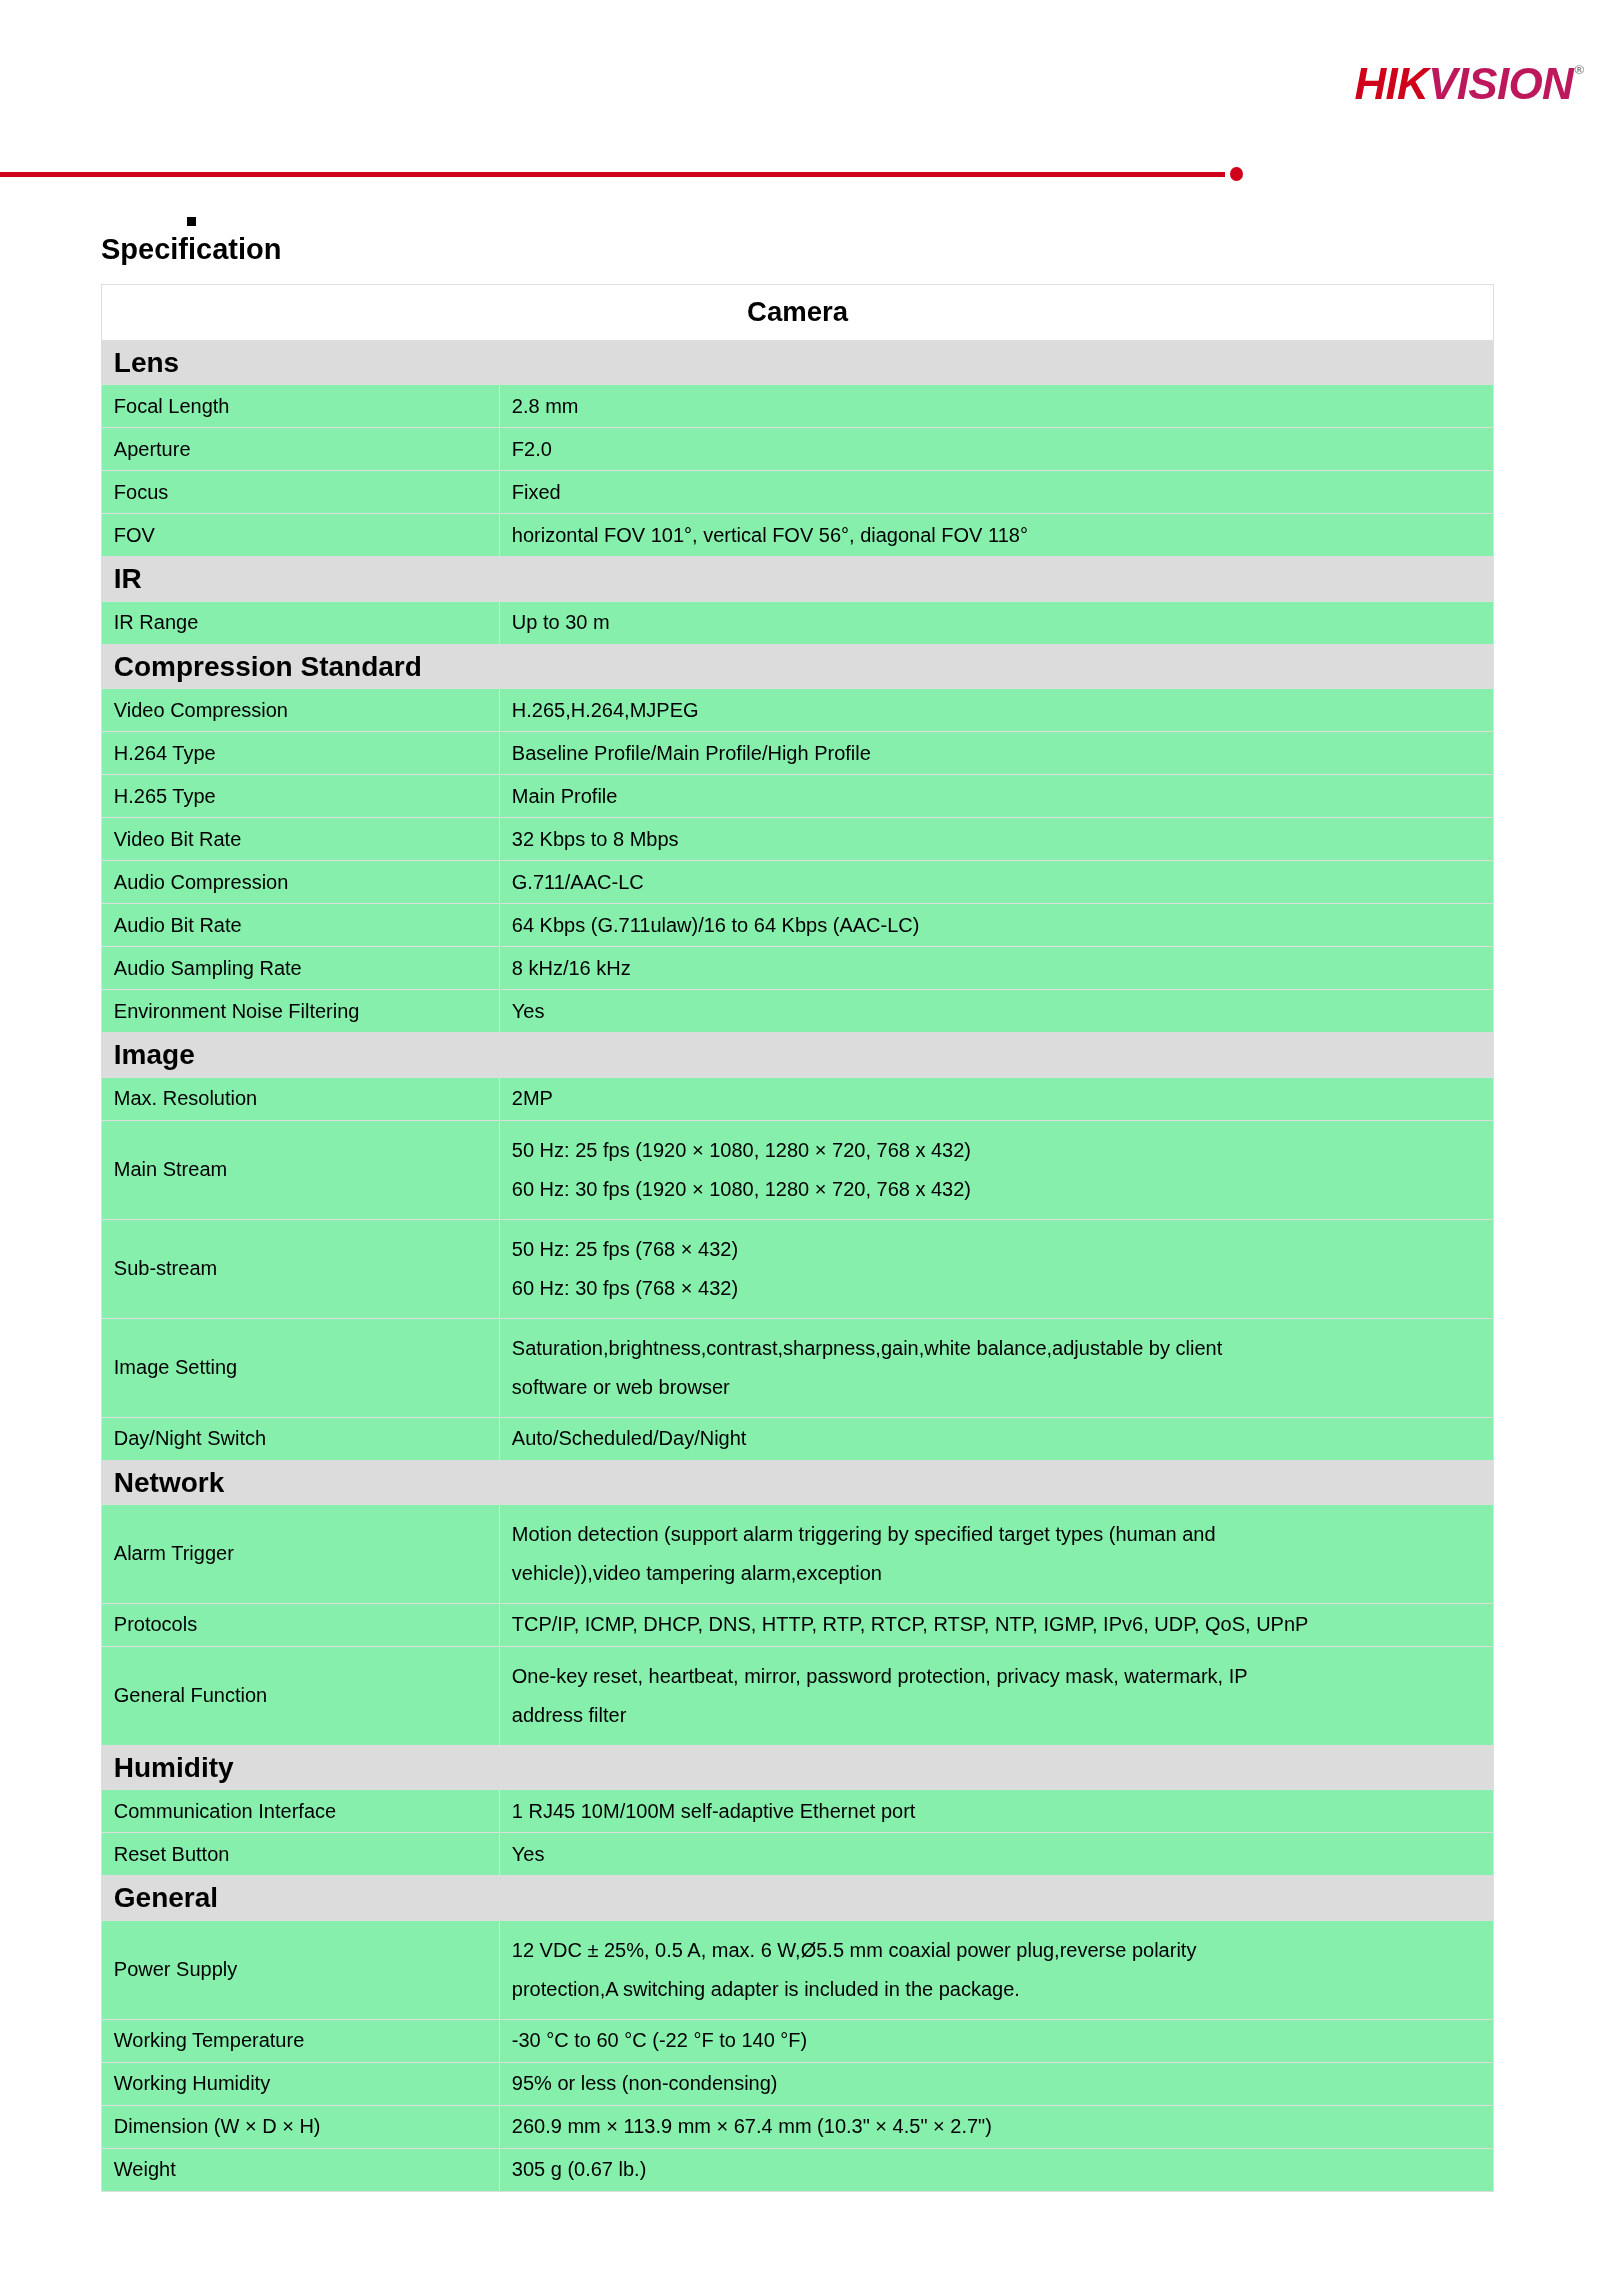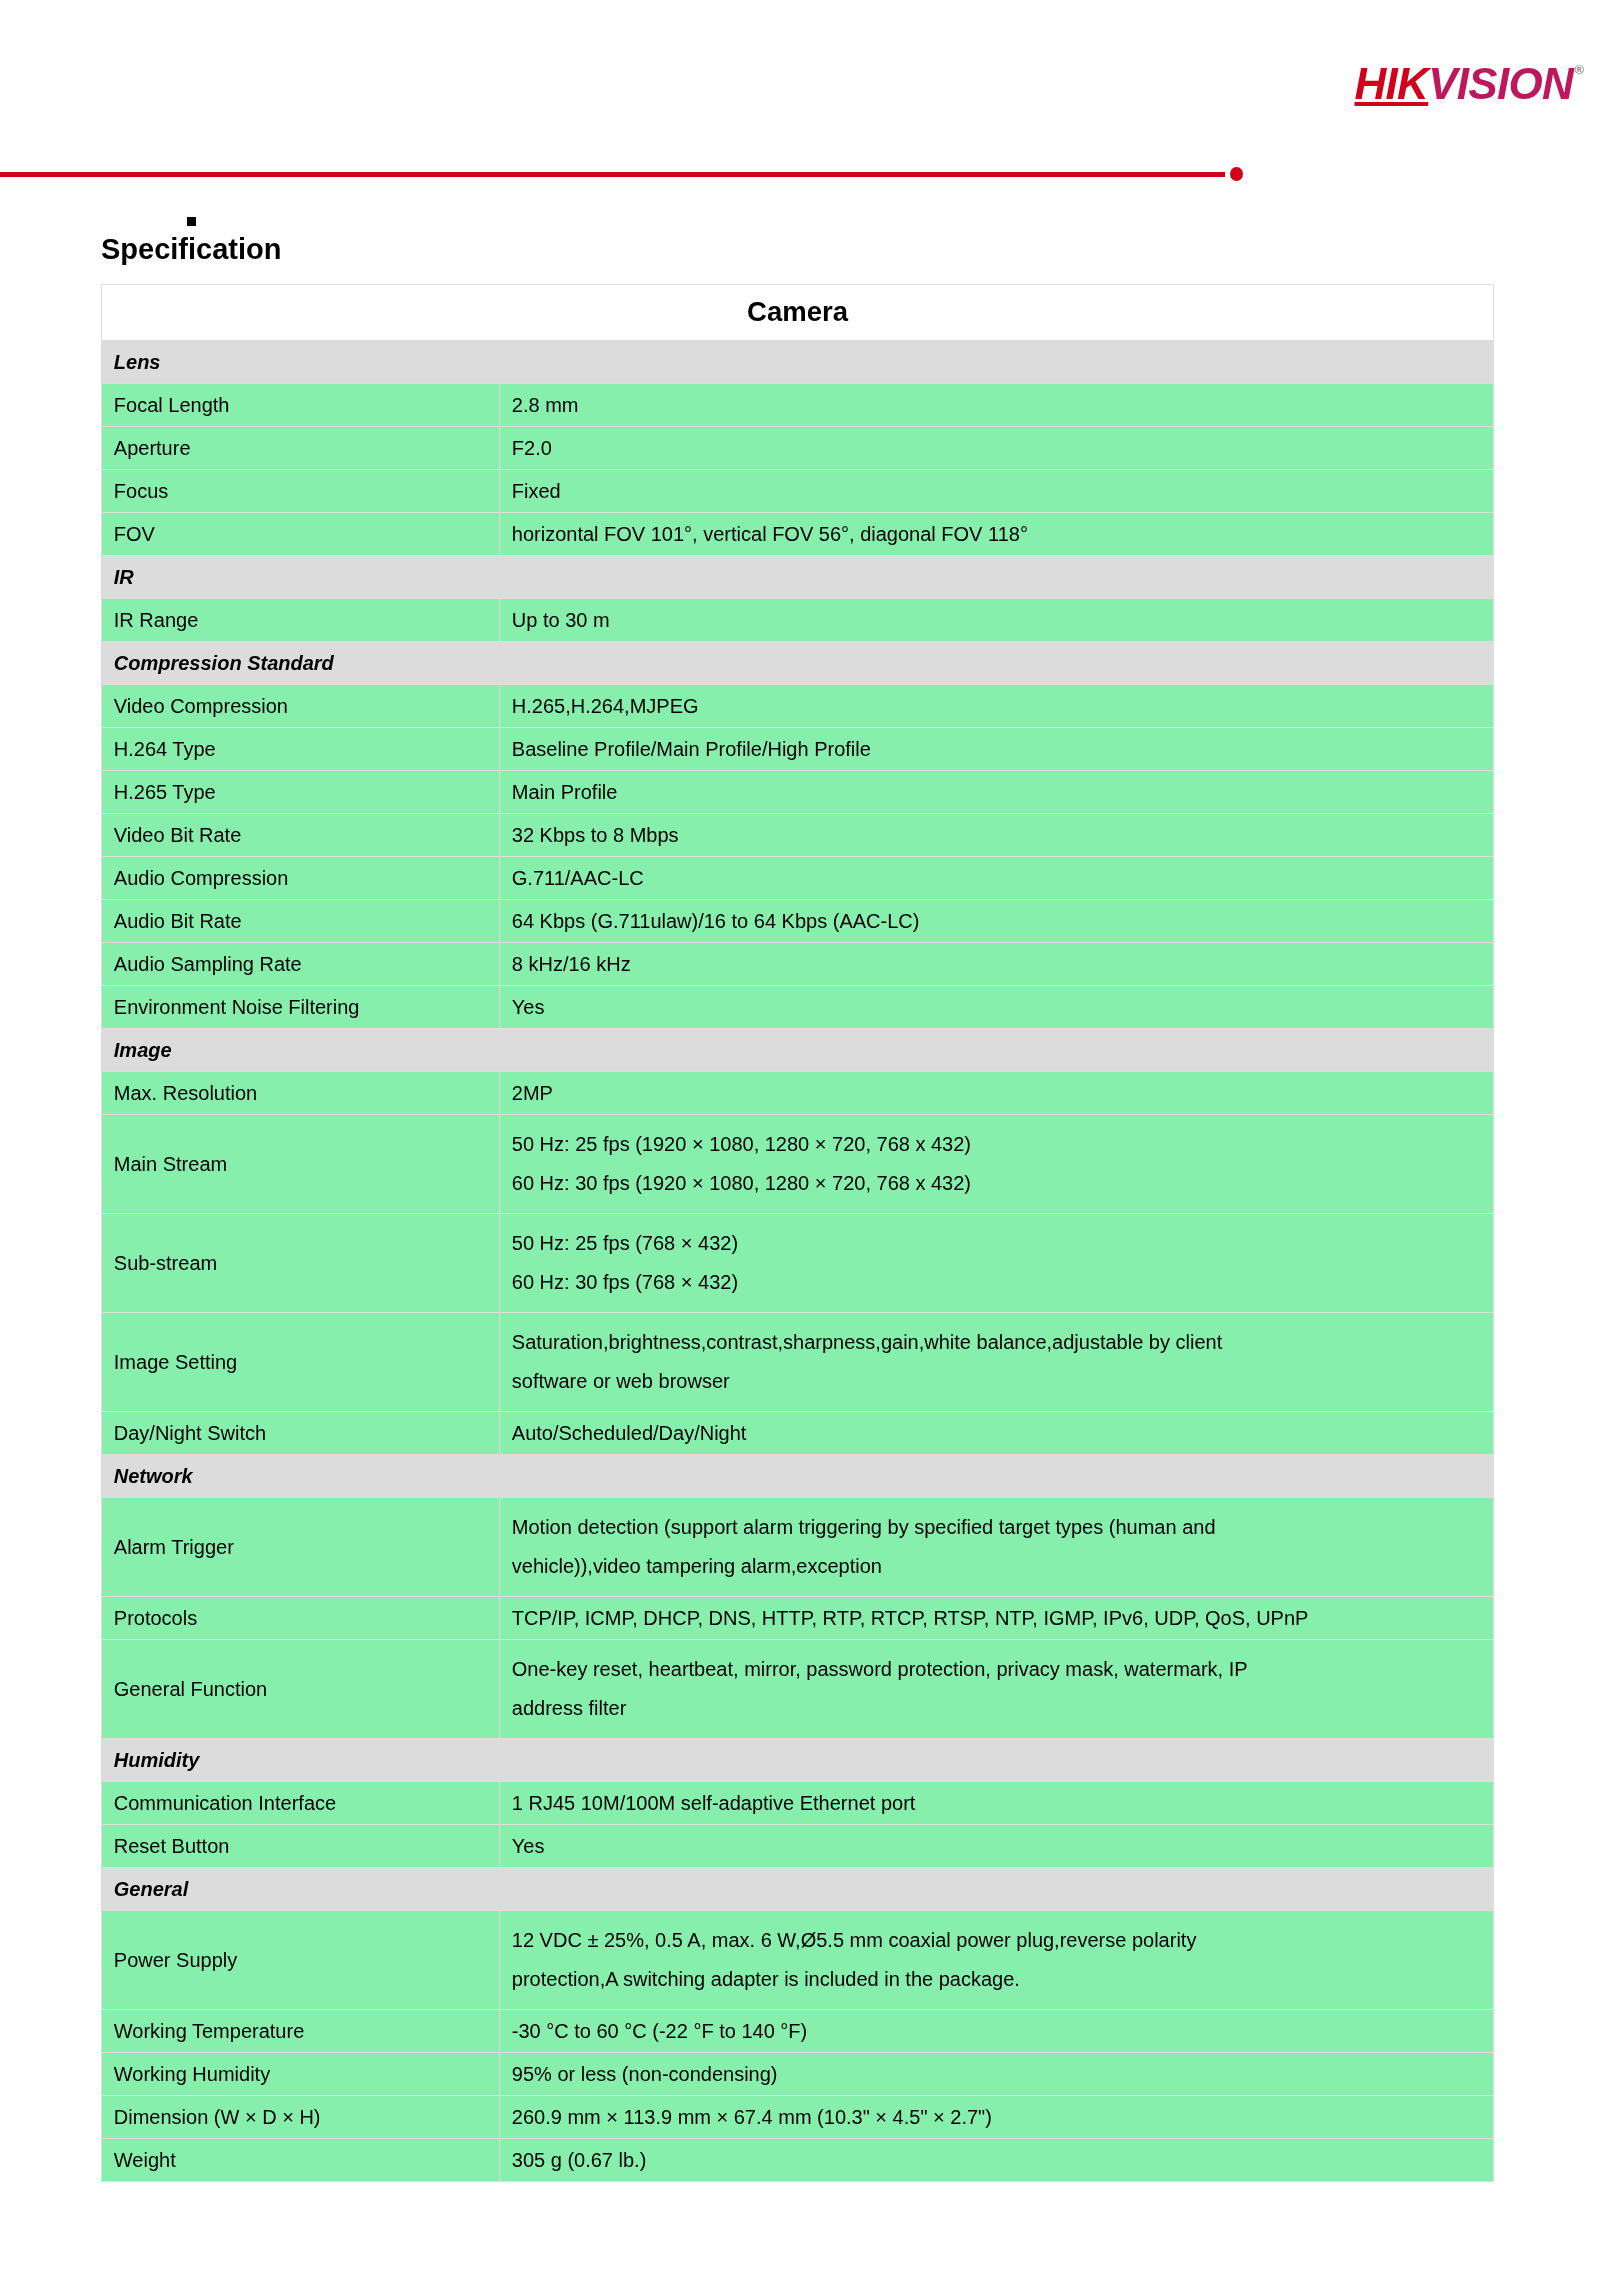--- a/index.html
+++ b/index.html
@@ -25,21 +25,21 @@
     position: absolute;
     right: 41px;
     top: 62px;
     font-size: 44px;
     font-weight: bold;
     font-style: italic;
     letter-spacing: -0.7px;
     white-space: nowrap;
     line-height: 1;
   }
-  .logo .hik { color: #d0021b; text-decoration: underline; }
+  .logo .hik { color: #d0021b; }
   .logo .vision { color: #be185d; }
   .logo .reg {
     color: #8a8a8a;
     font-size: 13px;
     font-style: normal;
     vertical-align: top;
     position: relative;
     top: 1.3px;
     left: 1.3px;
   }
@@ -112,22 +112,21 @@
     font-size: 27.5px;
     font-weight: bold;
     height: 55px;
     background: #ffffff;
   }
 
   .group-row td {
     background: #dcdcdc;
     font-weight: bold;
     height: 42px;
-    font-size: 20px;
-    font-style: italic;
+    font-size: 28px;
   }
 
   .data-row td {
     height: 42px;
     background: #86efac;
   }
   .data-row.tall td {
     height: 85px;
     padding-top: 6.5px;
     padding-bottom: 6.5px;

